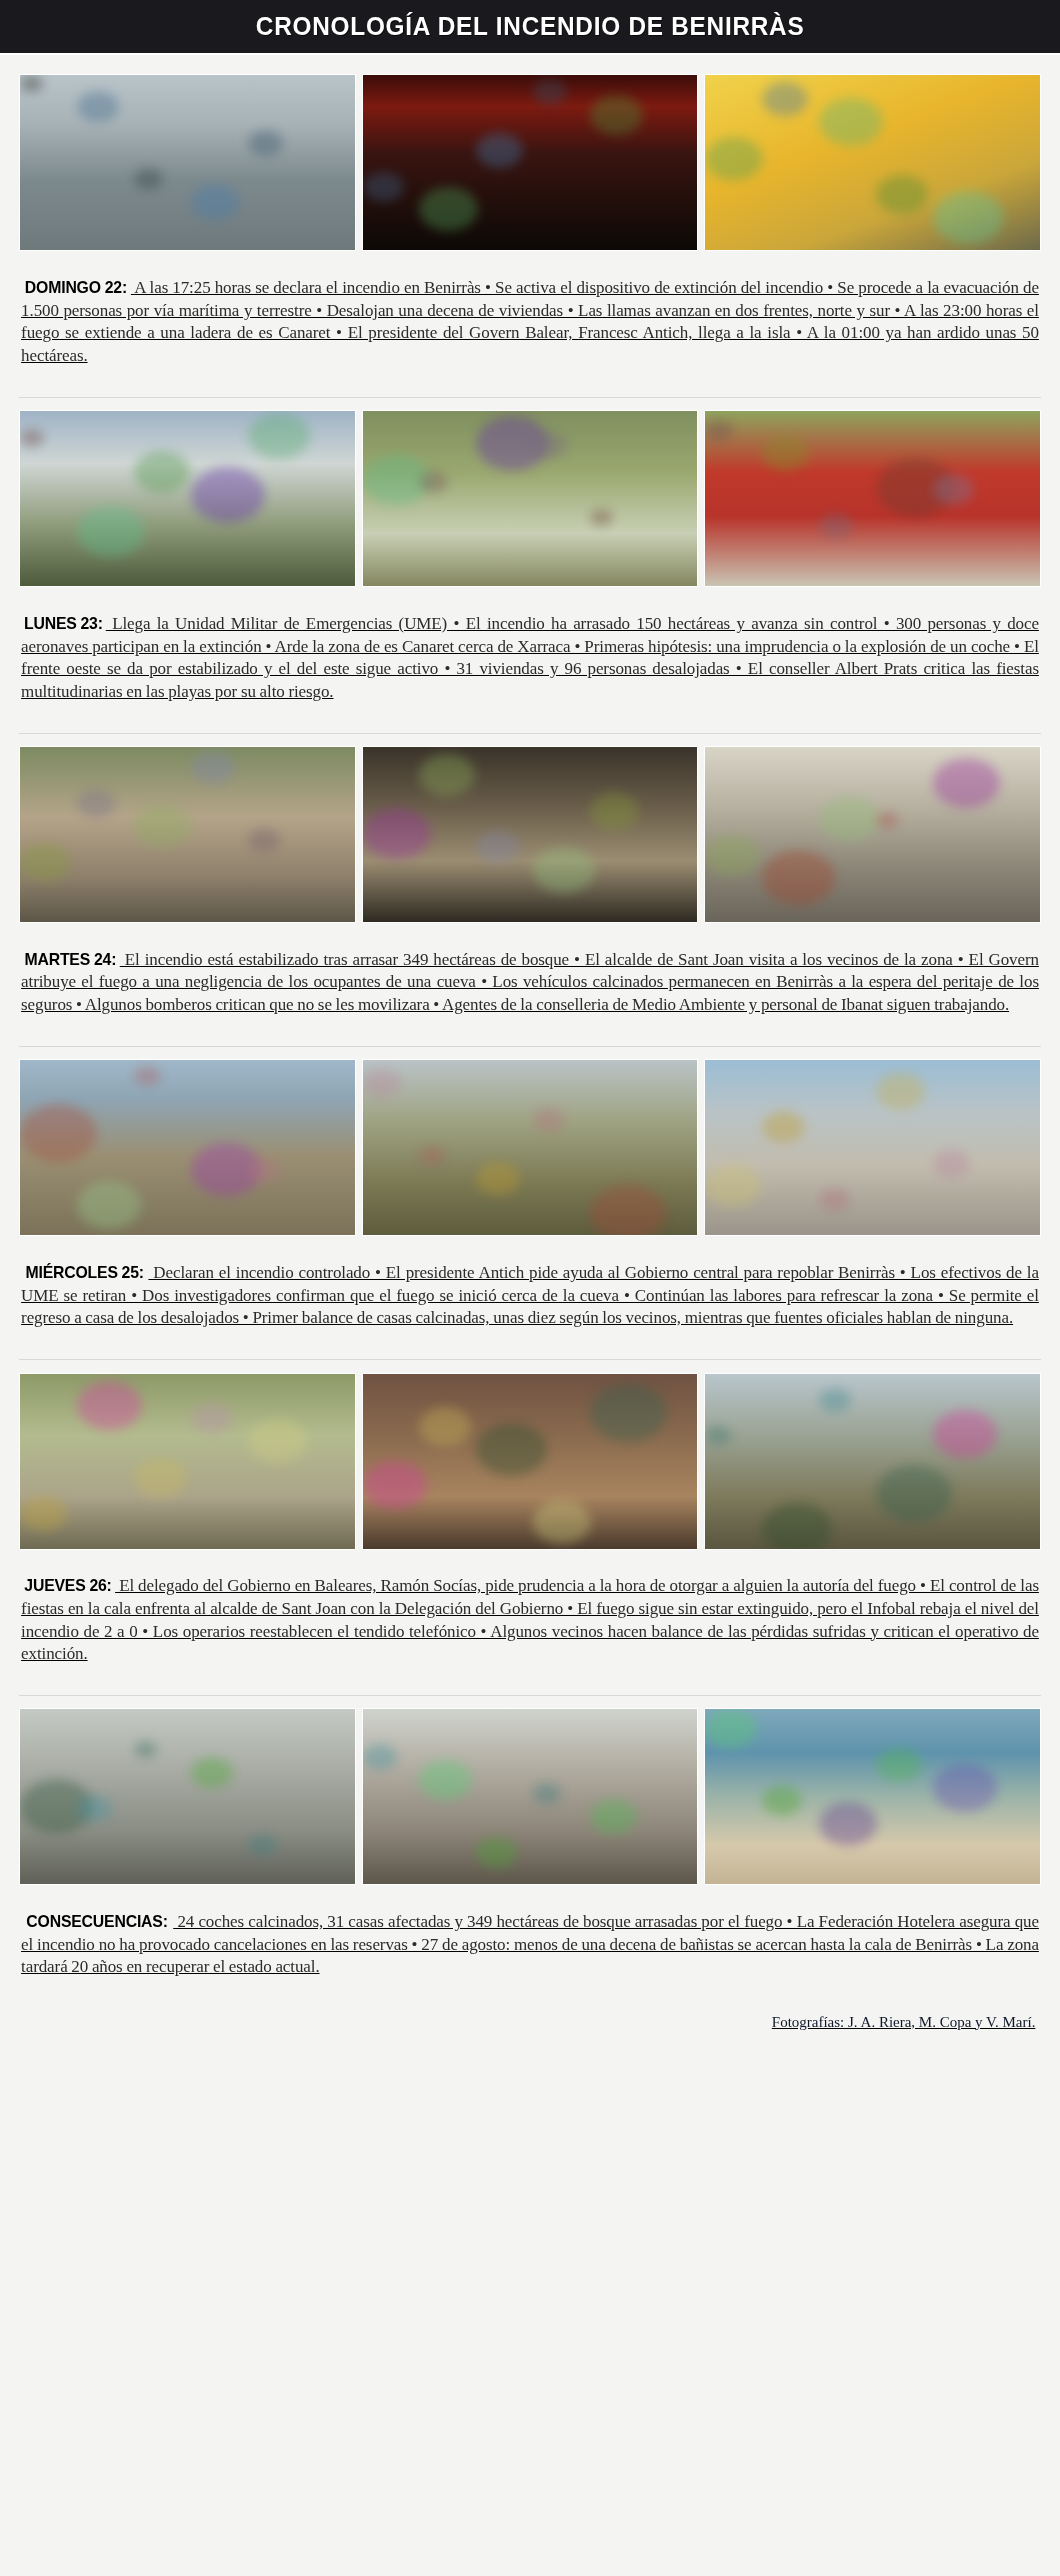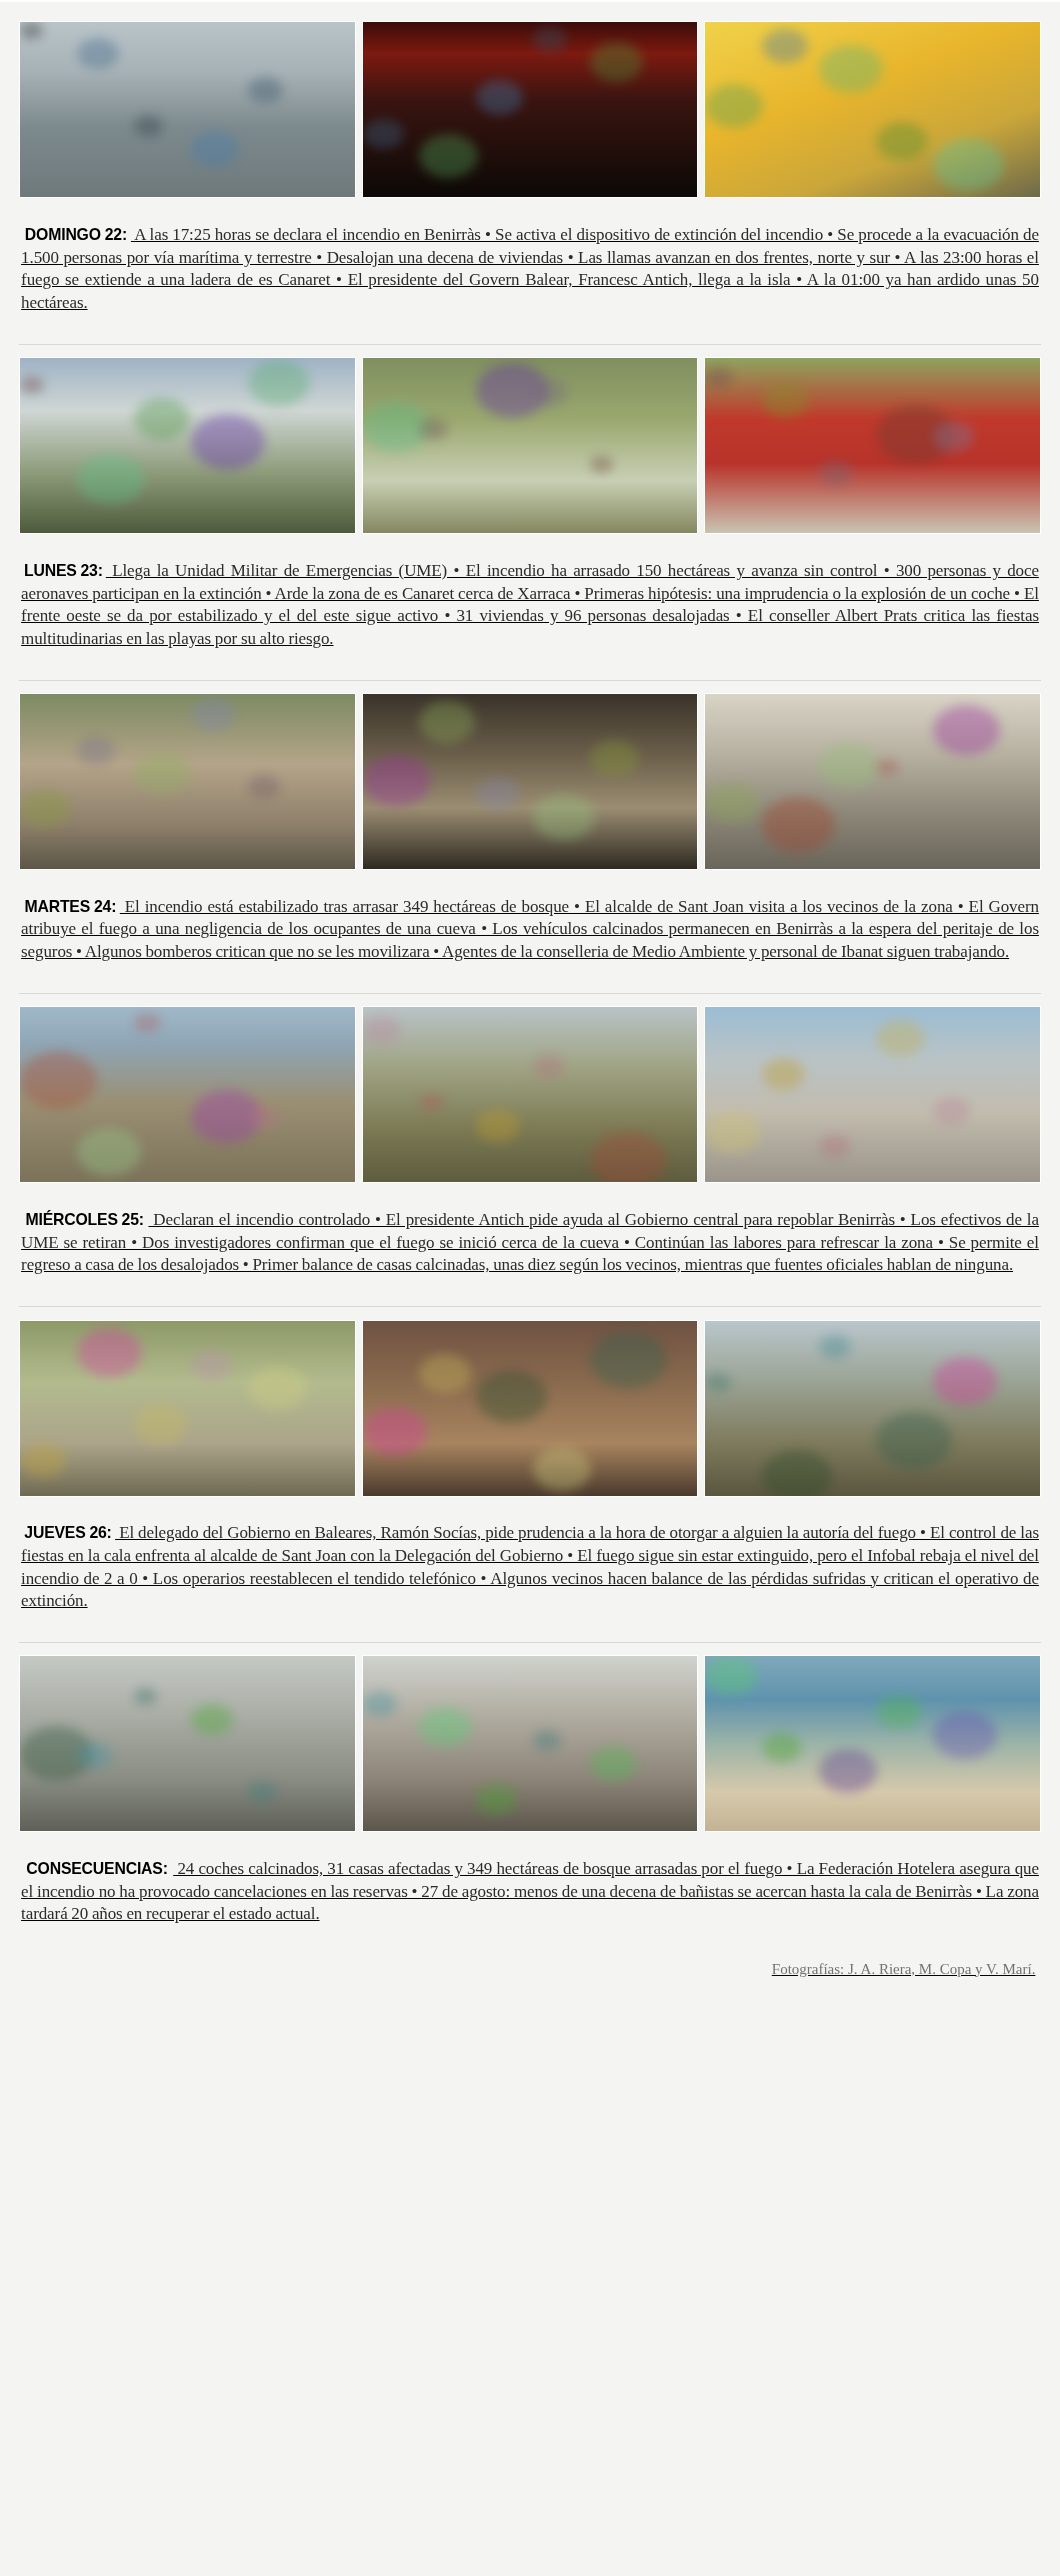--- a/index.html
+++ b/index.html
@@ -107,21 +107,21 @@
     letter-spacing: -0.2px;
     transform: scaleX(0.93);
     display: inline-block;
   }
 
   
   .credit {
     text-align: right;
     font-family: "Liberation Serif", "DejaVu Serif", serif;
     font-size: 15px;
-    color: #737373;
+    color: #0f172a;
     padding: 8.8px 5.3px 7px 0;
   }
 
   
   .sc-beach  { background: linear-gradient(180deg,#b9c4c9 0%,#a7b2b6 28%,#7d8a8d 60%,#6e797c 100%); }
   .sc-night  { background: linear-gradient(180deg,#3b0c09 0%,#7d1a10 18%,#391410 45%,#0c0906 100%); }
   .sc-firefighter { background: linear-gradient(160deg,#f0d24a 0%,#e8b52c 40%,#caa63a 70%,#6d6a4a 100%); }
   .sc-smoke  { background: linear-gradient(180deg,#9fb3c6 0%,#cfd6d4 30%,#8f9c7b 65%,#4d5a3b 100%); }
   .sc-interview { background: linear-gradient(180deg,#7f8f5f 0%,#9aa86f 35%,#c8cfb4 70%,#84875f 100%); }
   .sc-trucks { background: linear-gradient(180deg,#8fa35f 0%,#c0392b 35%,#b8332a 60%,#c9c4b2 100%); }
@@ -138,20 +138,23 @@
   .sc-house  { background: linear-gradient(180deg,#cfd3cd 0%,#b0aba0 35%,#8d8579 70%,#5d564b 100%); }
   .sc-sea    { background: linear-gradient(180deg,#7fa8bb 0%,#5f93ad 25%,#9bb3a8 50%,#d6c9ab 78%,#c3b394 100%); }
 
   .blob { position:absolute; border-radius:50%; filter: blur(5.3px); opacity:0.75; }
 </style>
 </head>
 <body>
 
 <div class="page">
 
+  <div class="header-bar">
+    <div class="header-title">CRONOLOGÍA DEL INCENDIO DE BENIRRÀS</div>
+  </div>
 
   <div class="board">
     <div class="inner">
       <div id="blocks-root">
           <div class="day-block">
             <div class="photo-row">
               <div class="photo sc-beach">
                 <div class="blob" style="width: 23px; height: 17px; left: 0%; top: 0%; background: rgba(40, 40, 35, 0.5);"></div>
                 <div class="blob" style="width: 29px; height: 22px; left: 34%; top: 53%; background: rgba(47, 61, 70, 0.5);"></div>
                 <div class="blob" style="width: 35px; height: 26.5px; left: 68%; top: 31%; background: rgba(54, 82, 105, 0.5);"></div>

